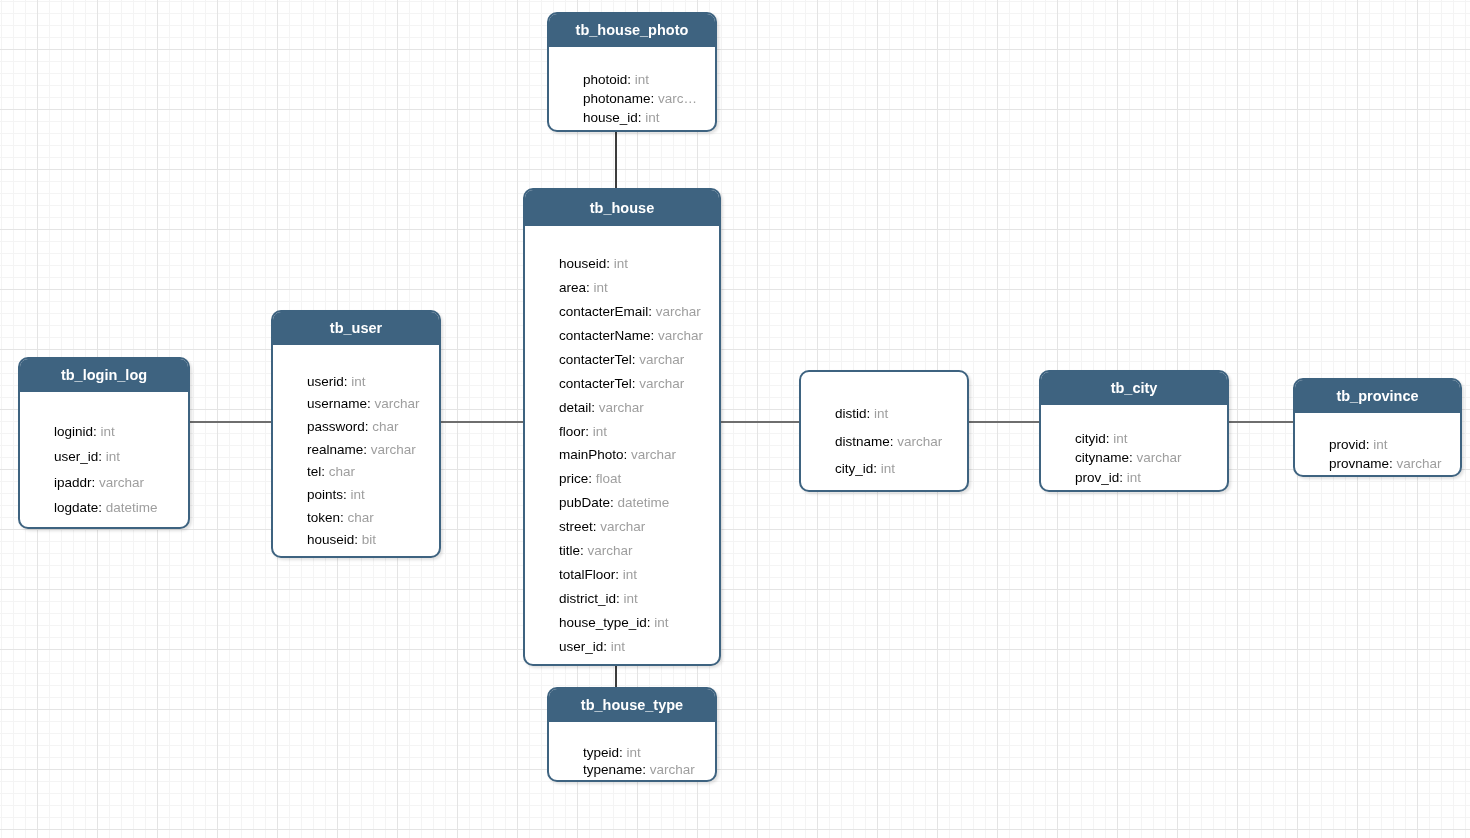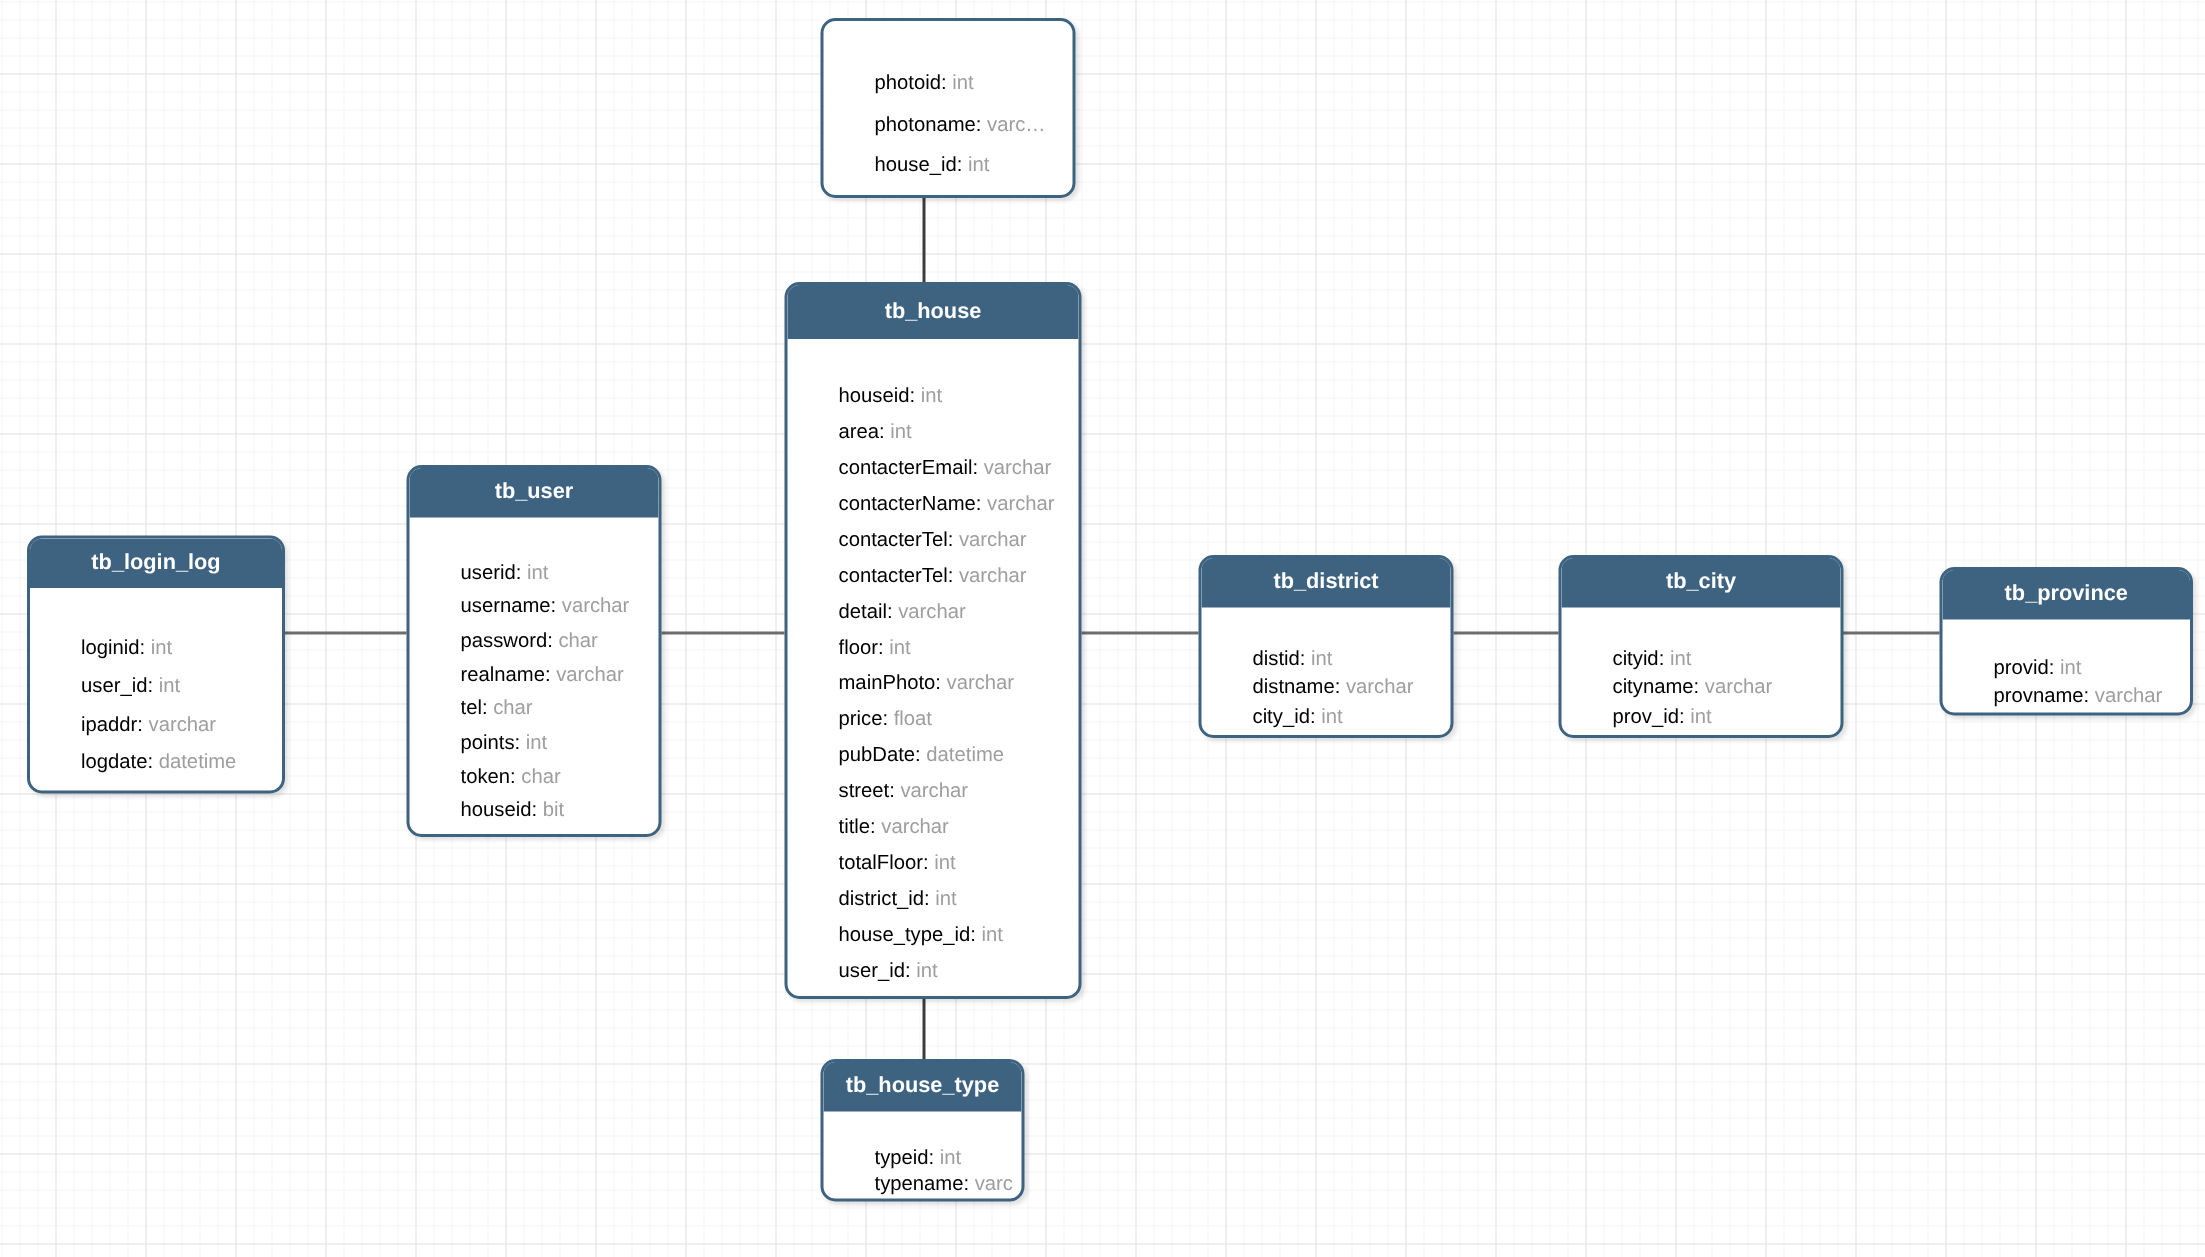--- a/index.html
+++ b/index.html
@@ -67,21 +67,21 @@
   .f-type { color: #9e9e9e; }
 
   
   .t-photo     { left: 547px;  top: 12px;  width: 170px; height: 120px; }
   .t-house     { left: 523px;  top: 188px; width: 198px; height: 478px; }
   .t-user      { left: 271px;  top: 310px; width: 170px; height: 248px; }
   .t-login     { left: 18px;   top: 357px; width: 172px; height: 172px; }
   .t-district  { left: 799px;  top: 370px; width: 170px; height: 122px; }
   .t-city      { left: 1039px; top: 370px; width: 190px; height: 122px; }
   .t-province  { left: 1293px; top: 378px; width: 169px; height: 99px;  }
-  .t-housetype { left: 547px;  top: 706px; width: 136px; height: 95px; border-radius: 10px;  }
+  .t-housetype { left: 547px;  top: 687px; width: 170px; height: 95px; border-radius: 10px;  }
 
   
   .connector { position: absolute; }
   .conn-h { background: #6e6e6e; height: 2px; }
   .conn-v { background: #3d3d3d; width: 2px; }
   .c-v1 { left: 615px;  top: 132px; height: 56px; }
   .c-v2 { left: 615px;  top: 666px; height: 63px; }
   .c-h1 { left: 190px;  top: 421px; width: 81px; }
   .c-h2 { left: 441px;  top: 421px; width: 82px; }
   .c-h3 { left: 721px;  top: 421px; width: 78px; }
@@ -95,20 +95,21 @@
 
   <div class="connector conn-v c-v1"></div>
   <div class="connector conn-v c-v2"></div>
   <div class="connector conn-h c-h1"></div>
   <div class="connector conn-h c-h2"></div>
   <div class="connector conn-h c-h3"></div>
   <div class="connector conn-h c-h4"></div>
   <div class="connector conn-h c-h5"></div>
 
   <div class="er-table t-photo">
+    <div class="er-header">tb_house_photo</div>
     <div class="er-body">
         <div class="er-row"><span class="f-name">photoid</span><span class="f-sep">: </span><span class="f-type">int</span></div>
         <div class="er-row"><span class="f-name">photoname</span><span class="f-sep">: </span><span class="f-type">varc…</span></div>
         <div class="er-row"><span class="f-name">house_id</span><span class="f-sep">: </span><span class="f-type">int</span></div>
       </div>
   </div>
 
   <div class="er-table t-house hdr-lg">
     <div class="er-header">tb_house</div>
     <div class="er-body">
@@ -150,21 +151,20 @@
     <div class="er-header">tb_login_log</div>
     <div class="er-body">
         <div class="er-row"><span class="f-name">loginid</span><span class="f-sep">: </span><span class="f-type">int</span></div>
         <div class="er-row"><span class="f-name">user_id</span><span class="f-sep">: </span><span class="f-type">int</span></div>
         <div class="er-row"><span class="f-name">ipaddr</span><span class="f-sep">: </span><span class="f-type">varchar</span></div>
         <div class="er-row"><span class="f-name">logdate</span><span class="f-sep">: </span><span class="f-type">datetime</span></div>
       </div>
   </div>
 
   <div class="er-table t-district">
-    <div class="er-header">tb_district</div>
     <div class="er-body">
         <div class="er-row"><span class="f-name">distid</span><span class="f-sep">: </span><span class="f-type">int</span></div>
         <div class="er-row"><span class="f-name">distname</span><span class="f-sep">: </span><span class="f-type">varchar</span></div>
         <div class="er-row"><span class="f-name">city_id</span><span class="f-sep">: </span><span class="f-type">int</span></div>
       </div>
   </div>
 
   <div class="er-table t-city">
     <div class="er-header">tb_city</div>
     <div class="er-body">

